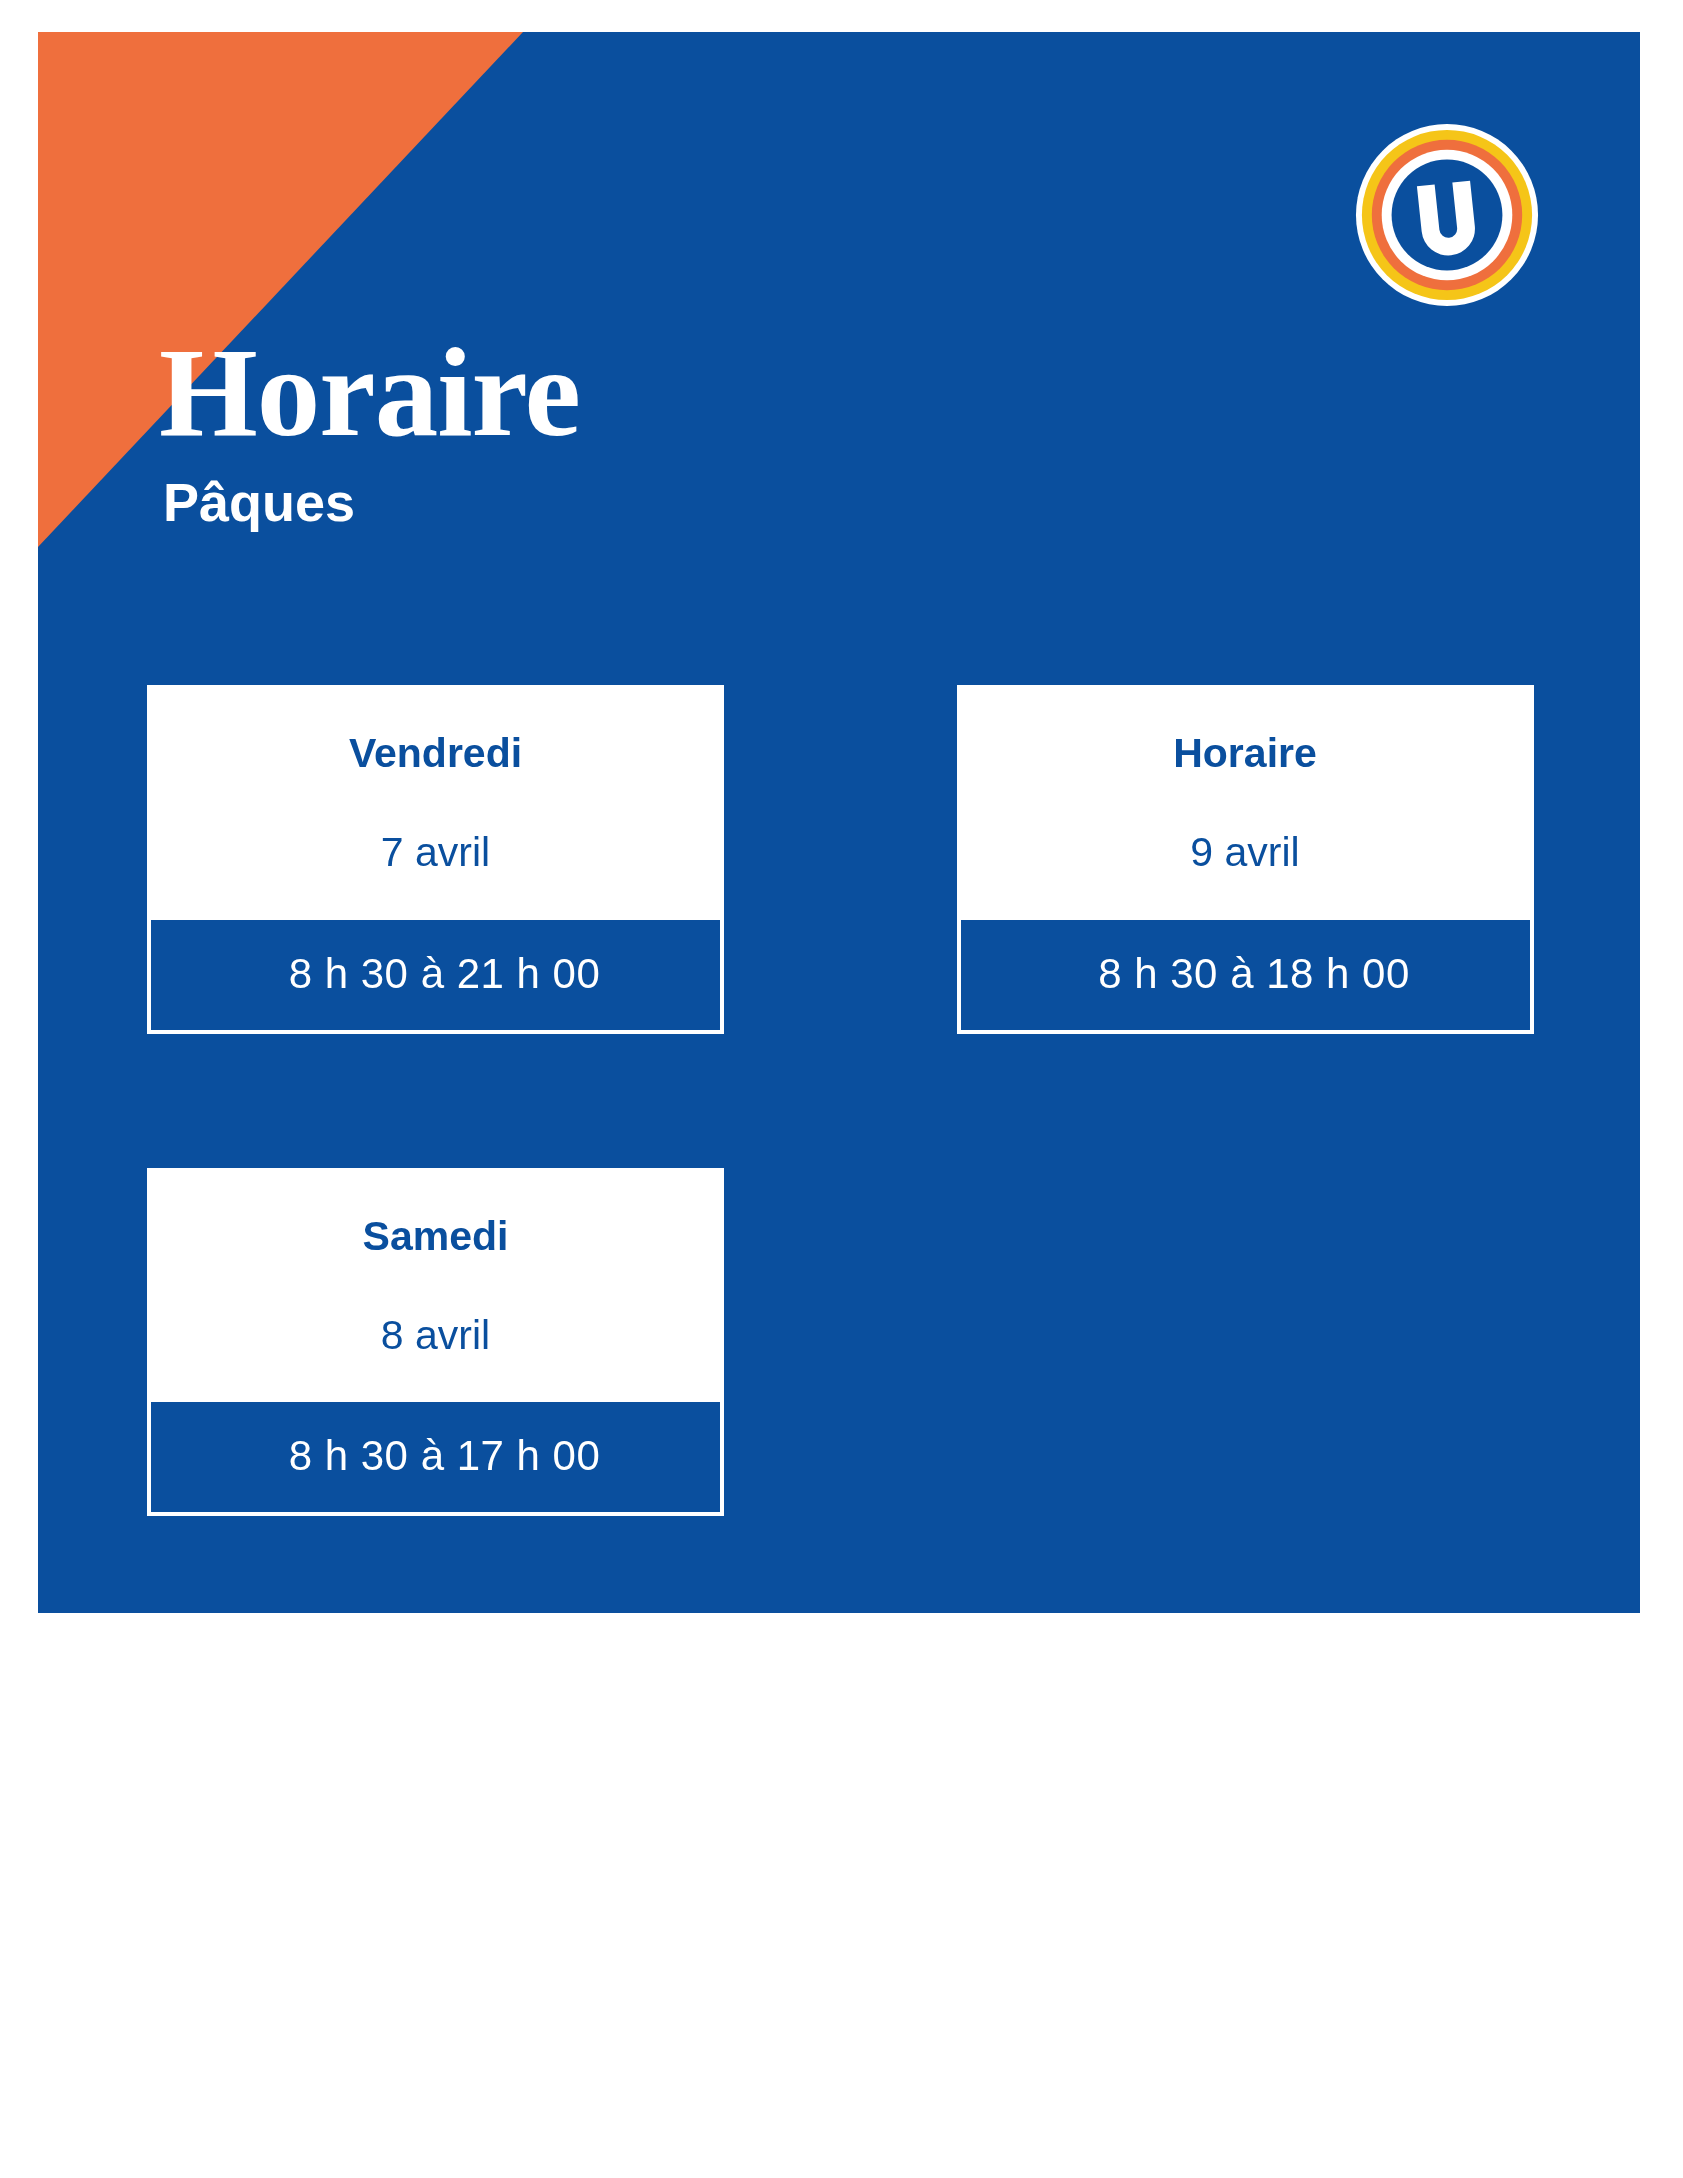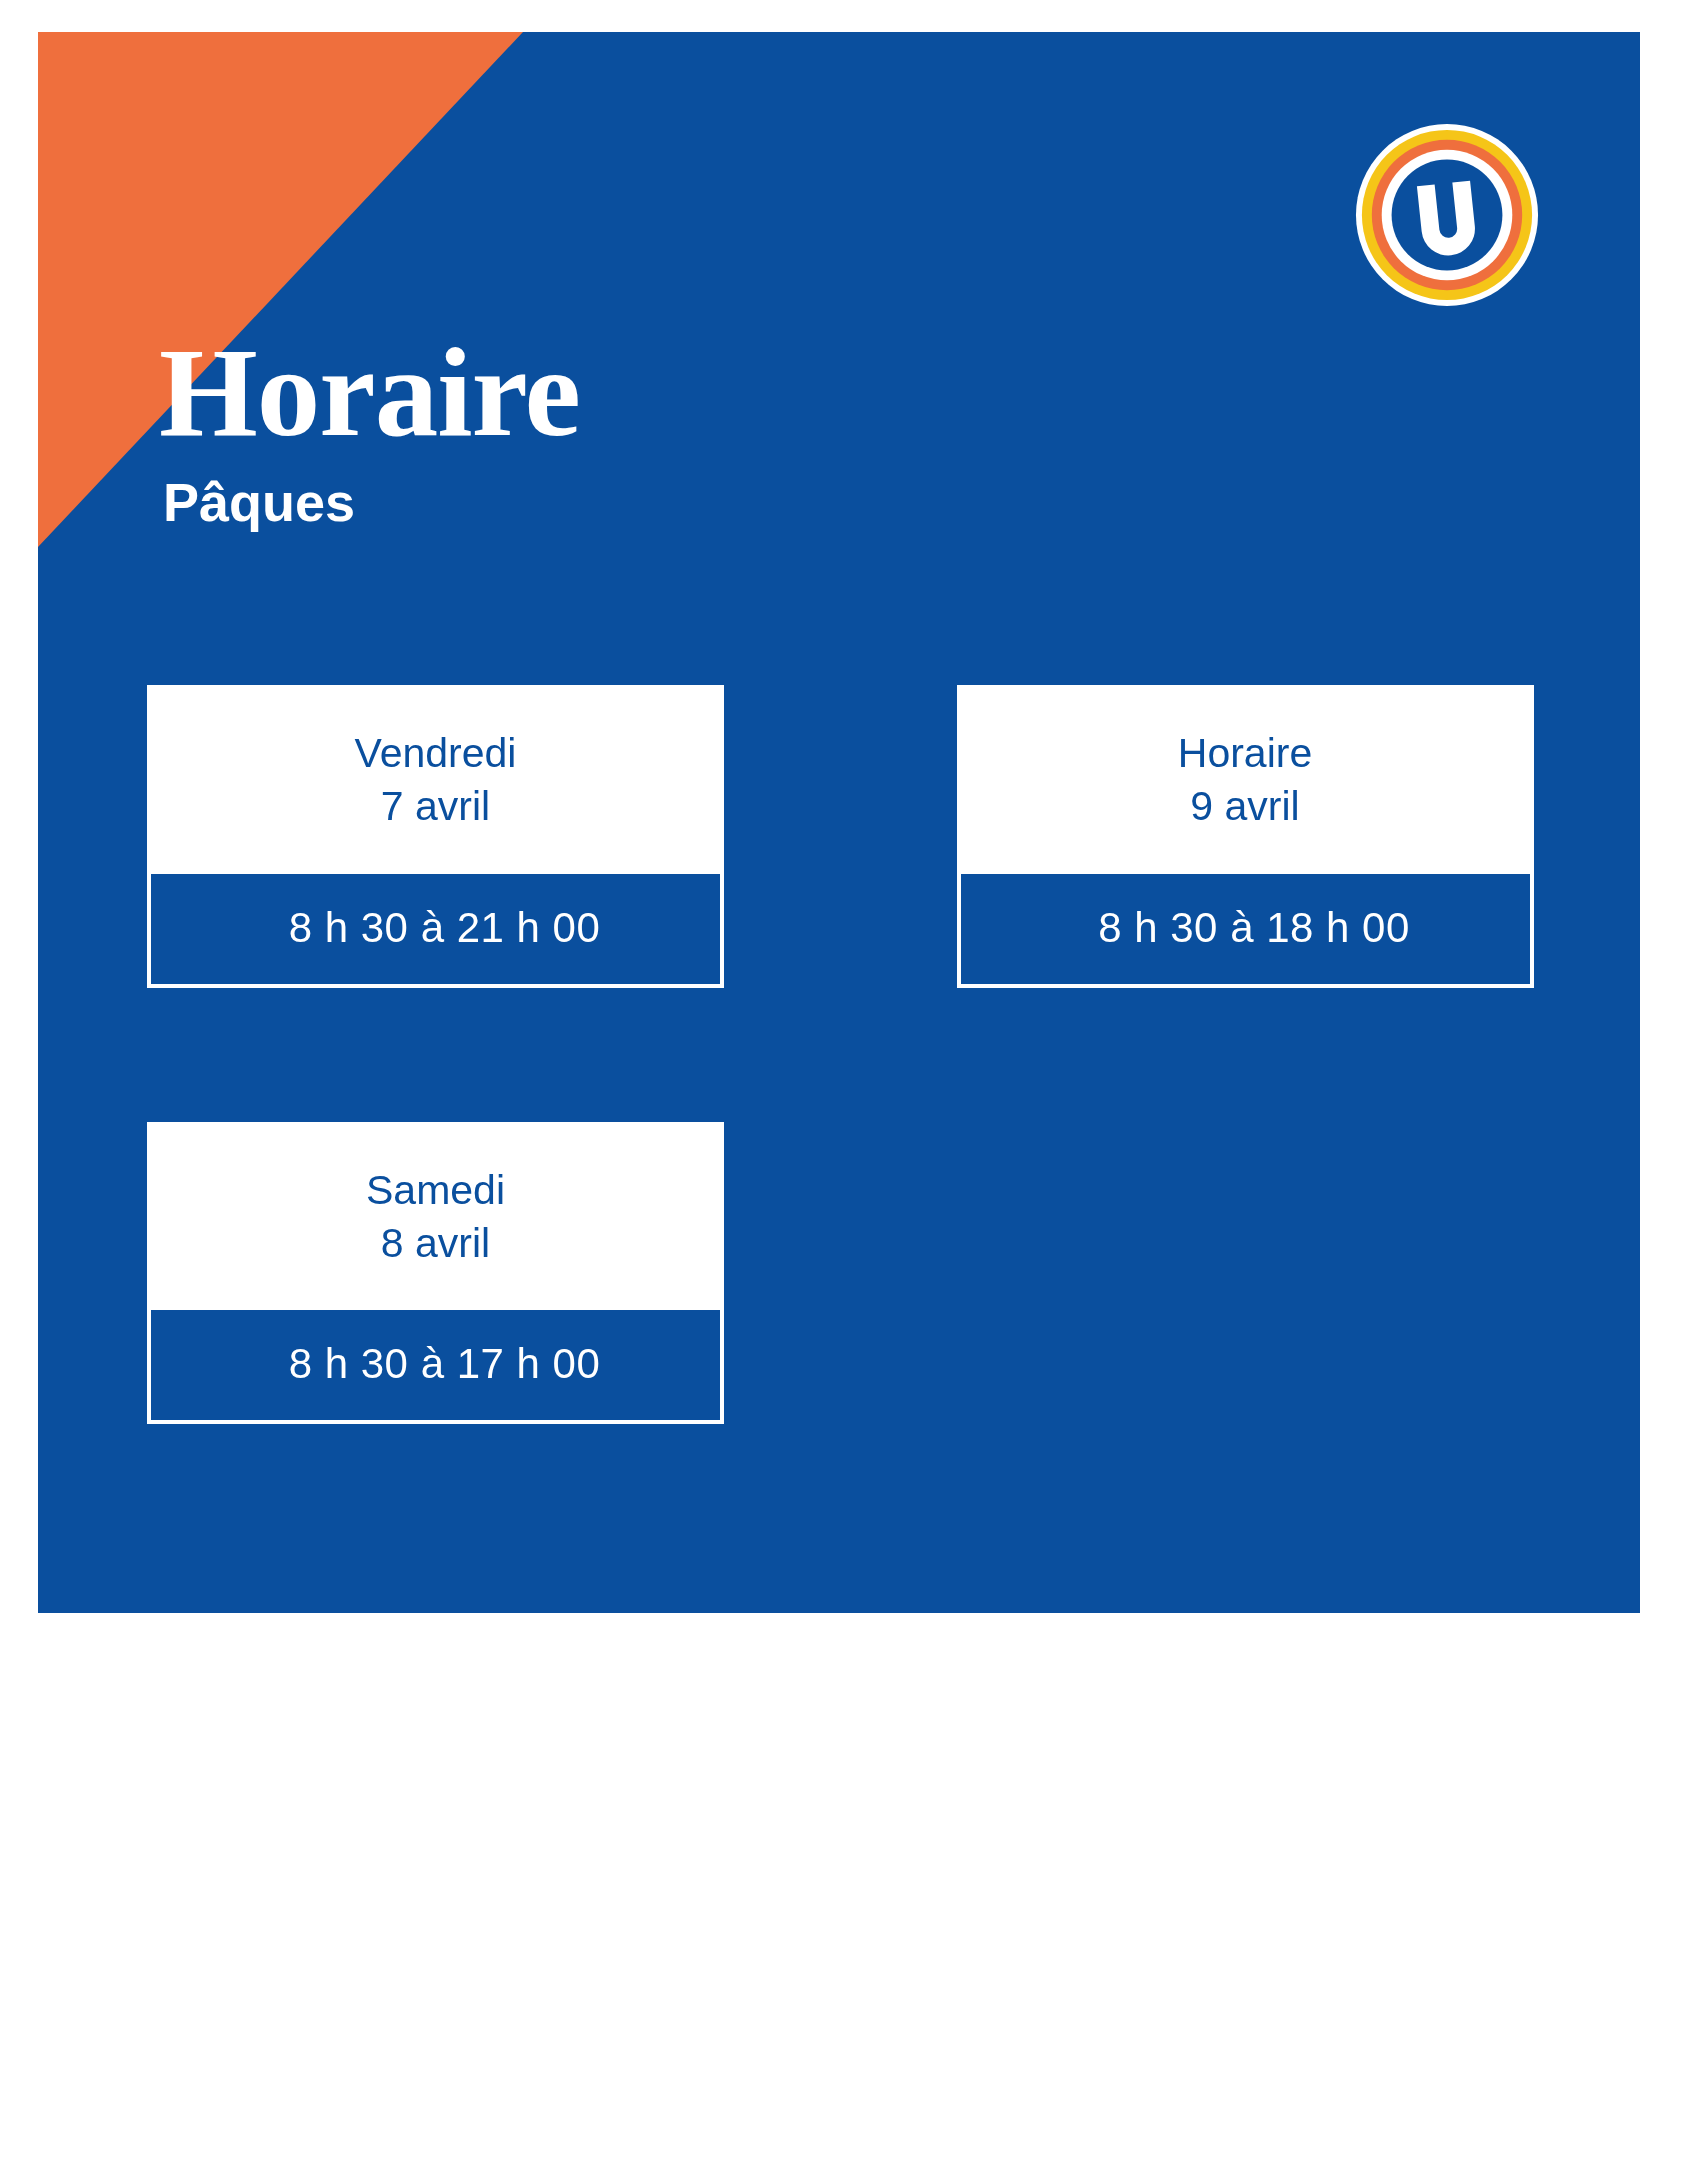--- a/index.html
+++ b/index.html
@@ -98,22 +98,22 @@
   }
   .card-day {
     background: #ffffff;
     color: #0a4f9e;
     text-align: center;
     padding: 38px 10px 36px 10px;
     font-size: 41px;
     line-height: 1.3;
     font-weight: normal;
   }
-  .card-day .dayname { display: block; }
-  .card-day .daydate { display: block; }
+  .card-day .dayname { display: block; font-weight: bold; }
+  .card-day .daydate { display: block; margin-top: 46px; }
   .card-hours {
     background: #0a4f9e;
     color: #ffffff;
     text-align: center;
     padding: 30px 10px 32px 28px;
     font-size: 42px;
     letter-spacing: 0.5px;
     font-weight: normal;
     border-top: 4px solid #ffffff;
   }

